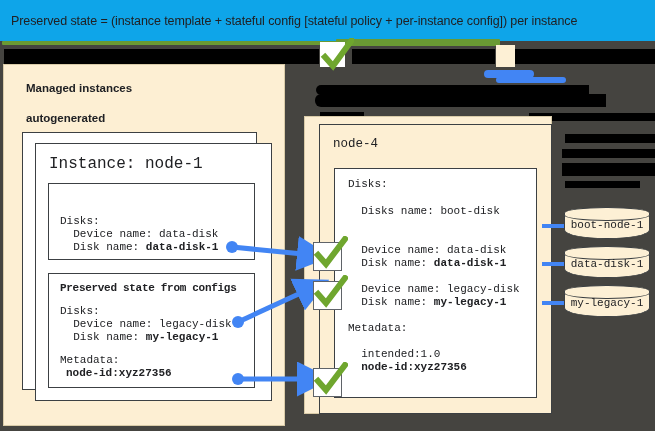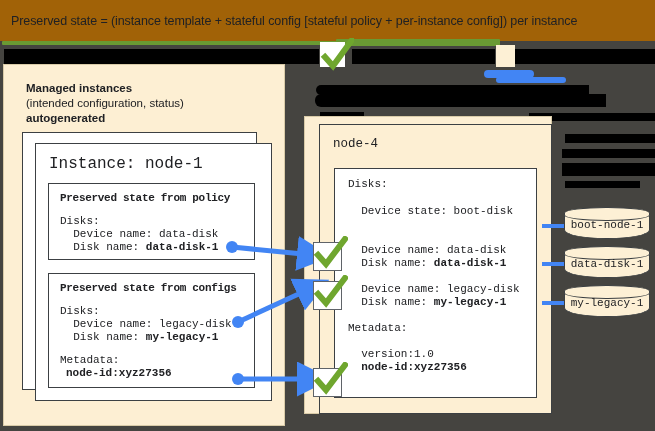--- a/index.html
+++ b/index.html
@@ -6,21 +6,21 @@
   body{
     width:655px;height:431px;position:relative;overflow:hidden;
     background:#ededed;
     font-family:"Liberation Sans", sans-serif;
   }
   .stage{position:absolute;left:0;top:0;width:655px;height:431px;}
 
   
   #caption{
     position:absolute;left:0;top:0;width:655px;height:41px;
-    background:#a16207;
+    background:#0ea5e9;
     display:flex;align-items:center;
   }
   #caption .txt{
     font-size:12.5px;color:#202124;margin-left:11px;letter-spacing:-0.1px;
     white-space:nowrap;
   }
 
   
   #plate{
     position:absolute;left:0;top:41px;width:655px;height:390px;
@@ -119,33 +119,32 @@
 
     <div class="blackbar" style="left:565px;top:93px;width:90px;height:9px;"></div>
     <div class="blackbar" style="left:562px;top:108px;width:93px;height:9px;"></div>
     <div class="blackbar" style="left:562px;top:122px;width:93px;height:13px;"></div>
     <div class="blackbar" style="left:565px;top:140px;width:75px;height:7px;"></div>
   </div>
 
   <div id="left-panel">
     <div class="hdr">
       <b>Managed instances</b><br>
-      <span>(intended configuration, status)</span><br>
+      <br>
       <b>autogenerated</b>
     </div>
   </div>
 
   <div class="whitecard" style="left:22px;top:132px;width:233px;height:256px;"></div>
 
   <div class="whitecard" style="left:35px;top:143px;width:235px;height:256px;">
     <div class="mono" style="position:absolute;left:13px;top:11px;font-size:16px;">Instance: node-1</div>
   </div>
 
   <div class="whitecard" style="left:48px;top:183px;width:205px;height:75px;">
-    <div class="mono" style="position:absolute;left:11px;top:8px;font-size:11px;font-weight:bold;letter-spacing:-0.3px;">Preserved state from policy</div>
     <div class="mono" style="position:absolute;left:11px;top:31px;font-size:11px;white-space:pre;">Disks:</div>
     <div class="mono" style="position:absolute;left:11px;top:44px;font-size:11px;white-space:pre;">  Device name: data-disk</div>
     <div class="mono" style="position:absolute;left:11px;top:57px;font-size:11px;white-space:pre;"><span>  Disk name: </span><b>data-disk-1</b></div>
   </div>
 
   <div class="whitecard" style="left:48px;top:273px;width:205px;height:113px;text-align:center;">
     <div class="mono" style="position:absolute;left:11px;top:8px;font-size:11px;font-weight:bold;letter-spacing:-0.3px;">Preserved state from configs</div>
     <div class="mono" style="position:absolute;left:11px;top:31px;font-size:11px;white-space:pre;">Disks:</div>
     <div class="mono" style="position:absolute;left:11px;top:44px;font-size:11px;white-space:pre;">  Device name: legacy-disk</div>
     <div class="mono" style="position:absolute;left:11px;top:57px;font-size:11px;white-space:pre;"><span>  Disk name: </span><b>my-legacy-1</b></div>
@@ -154,30 +153,30 @@
   </div>
 
   <div id="right-panel"></div>
   <div id="right-inner">
     <div class="mono" style="position:absolute;left:13px;top:12px;font-size:12.5px;">node-4</div>
   </div>
 
   <div id="right-disks-card">
     <div class="mono" style="position:absolute;left:13px;top:9px;font-size:11px;white-space:pre;">Disks:</div>
 
-    <div class="mono" style="position:absolute;left:13px;top:36px;font-size:11px;white-space:pre;">  Device state: boot-disk</div>
+    <div class="mono" style="position:absolute;left:13px;top:36px;font-size:11px;white-space:pre;">  Disks name: boot-disk</div>
 
     <div class="mono" style="position:absolute;left:13px;top:75px;font-size:11px;white-space:pre;">  Device name: data-disk</div>
     <div class="mono" style="position:absolute;left:13px;top:88px;font-size:11px;white-space:pre;"><span>  Disk name: </span><b>data-disk-1</b></div>
 
     <div class="mono" style="position:absolute;left:13px;top:114px;font-size:11px;white-space:pre;">  Device name: legacy-disk</div>
     <div class="mono" style="position:absolute;left:13px;top:127px;font-size:11px;white-space:pre;"><span>  Disk name: </span><b>my-legacy-1</b></div>
 
     <div class="mono" style="position:absolute;left:13px;top:153px;font-size:11px;white-space:pre;">Metadata:</div>
-    <div class="mono" style="position:absolute;left:13px;top:179px;font-size:11px;white-space:pre;">  version:1.0</div>
+    <div class="mono" style="position:absolute;left:13px;top:179px;font-size:11px;white-space:pre;">  intended:1.0</div>
     <div class="mono" style="position:absolute;left:13px;top:192px;font-size:11px;font-weight:bold;white-space:pre;">  node-id:xyz27356</div>
   </div>
 
   <svg class="arrowsvg" viewBox="0 0 655 431">
     <defs>
       <marker id="ah" markerWidth="7" markerHeight="7" refX="1.2" refY="3.5" orient="auto">
         <path d="M0,0 L7,3.5 L0,7 Z" fill="#4285f4"></path>
       </marker>
     </defs>
 

